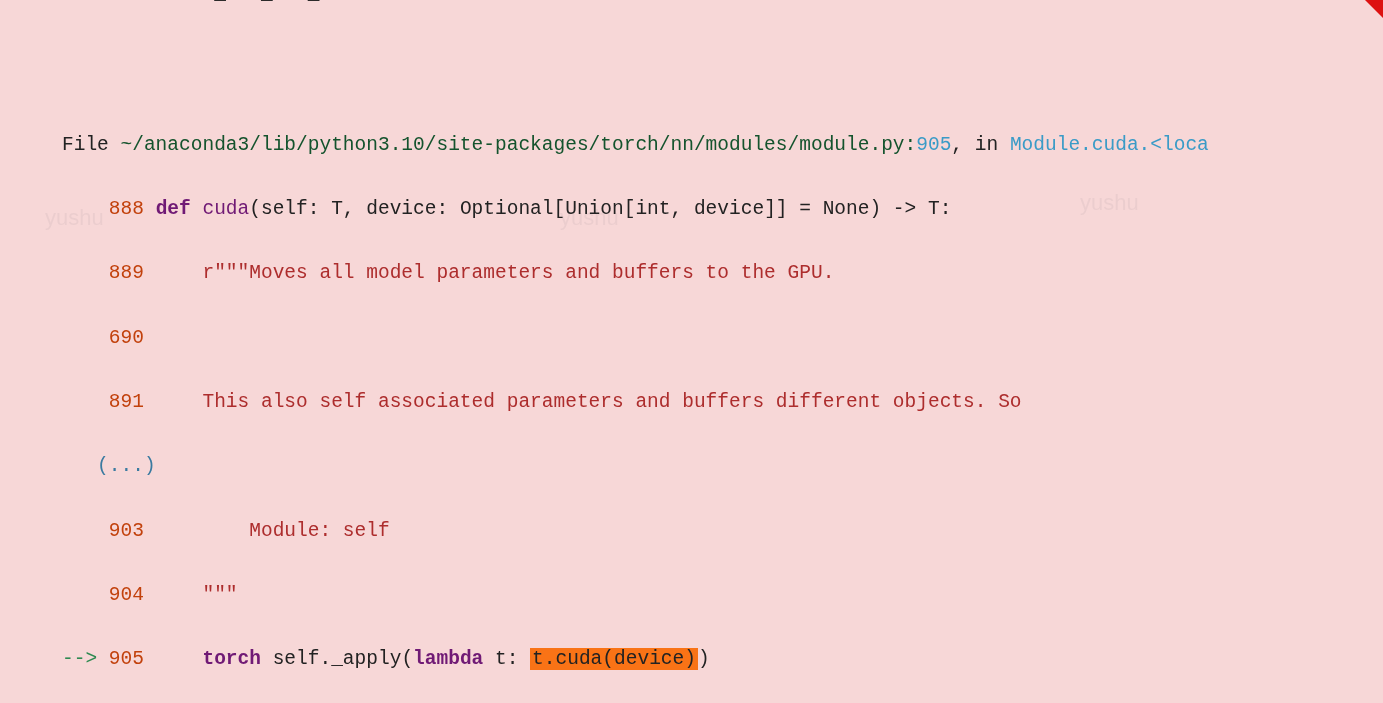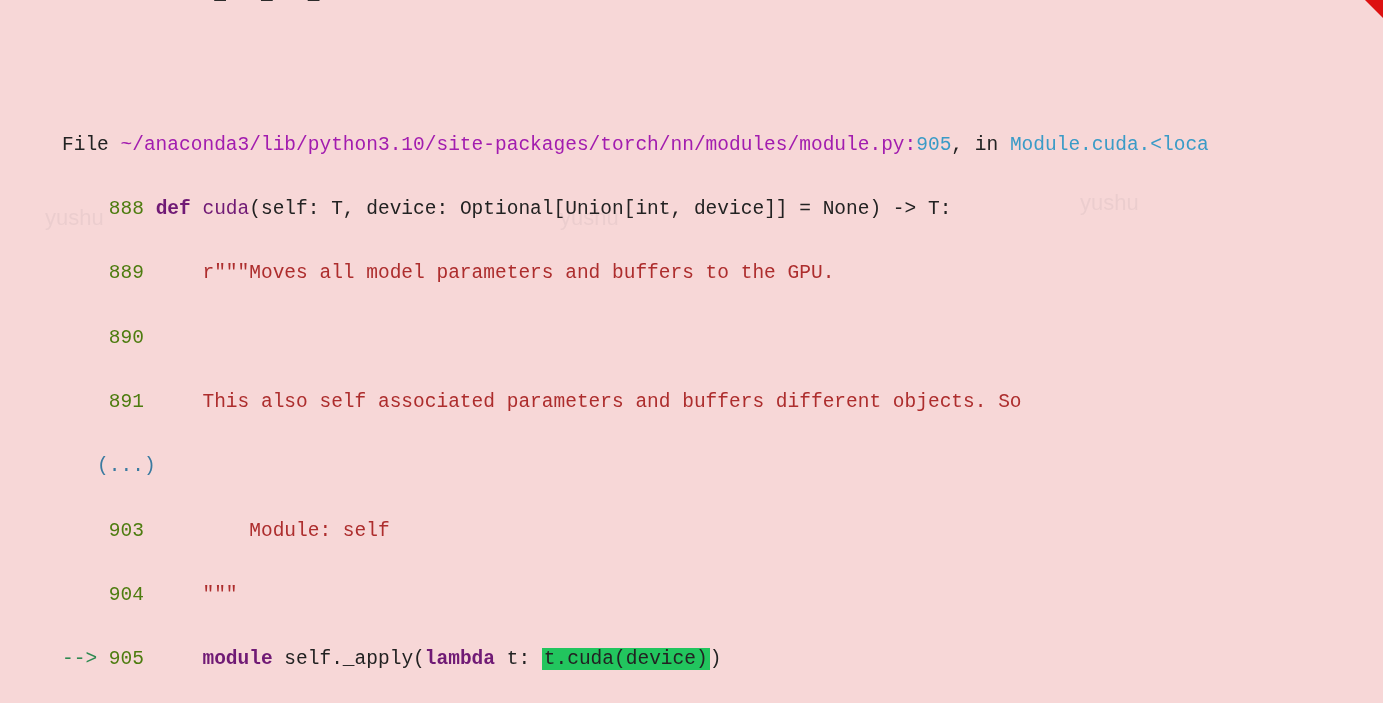--- a/index.html
+++ b/index.html
@@ -11,31 +11,31 @@
     line-height: 1.65;
     color: #222;
     overflow: hidden;
     width: 1383px;
     height: 703px;
   }
   .traceback {
     padding: 0 62px 0 62px;
     white-space: pre;
   }          
-  .ln-green { color: #4d7c0f; }    
+  .ln-green { color: #c2410c; }    
   .kw { color: #701a75; font-weight: bold; }   
   .kw2 { color: #2d8a50; font-weight: bold; }
   .fn { color: #701a75; }          
-  .file-path { color: #a21caf; font-family: Liberation Mono, monospace; }   
+  .file-path { color: #14532d; font-family: Liberation Mono, monospace; }   
   .file-lineno { color: #3a9bc7; }
   .file-fn { color: #3a9bc7; }     
   .arrow { color: #2d8a50; }
   .comment { color: #3a7aa0; }
   .hl {
-    background: #22c55e;
+    background: #f97316;
     padding: 0 2px;
   }
   .docstring { color: #ad2d2d; }
   .plain { color: #222; }
   .row { display: block; }
   .top-partial {
     position: absolute;
     top: -22px;
     left: 62px;
     color: #222;
@@ -69,26 +69,26 @@
 <span class="watermark wm1">yushu</span>
 <span class="watermark wm2">yushu</span>
 <span class="watermark wm3">yushu</span>
 
 <div class="traceback">
 <span class="row top-partial"><span class="ln-green">822</span> <span class="kw2">if</span> <span class="plain">should_use_set_data:</span></span>
 <span class="row"> </span>
 <span class="row"><span>File </span><span class="file-path"><span>~</span><span>/anaconda3/lib/python3.10/site-packages/torch/nn/modules/module.py:</span></span><span class="file-lineno">905</span><span>, in </span><span class="file-fn">Module.cuda.&lt;loca</span></span>
 <span class="row">    <span class="ln-green">888</span> <span class="kw">def </span><span class="fn">cuda</span><span class="plain">(self: T, device: Optional[Union[int, device]] = None) -&gt; T:</span></span>
 <span class="row">    <span class="ln-green">889</span> <span class="docstring">    r"""Moves all model parameters and buffers to the GPU.</span></span>
-<span class="row">    <span class="ln-green">890</span></span>
+<span class="row">    <span class="ln-green">690</span></span>
 <span class="row">    <span class="ln-green">891</span><span class="docstring">     This also self associated parameters and buffers different objects. So</span></span>
 <span class="row">   <span class="comment">(...)</span></span>
 <span class="row">    <span class="ln-green">903</span><span class="docstring">         Module: self</span></span>
 <span class="row">    <span class="ln-green">904</span><span class="docstring">     """</span></span>
-<span class="row"><span class="arrow">--&gt; </span><span class="ln-green">905</span>     <span class="kw">module</span><span class="plain"> self._apply(</span><span class="kw">lambda</span><span class="plain"> t: </span><span class="hl">t.cuda(device)</span><span class="plain">)</span></span>
+<span class="row"><span class="arrow">--&gt; </span><span class="ln-green">905</span>     <span class="kw">torch</span><span class="plain"> self._apply(</span><span class="kw">lambda</span><span class="plain"> t: </span><span class="hl">t.cuda(device)</span><span class="plain">)</span></span>
 
 
 
 
 
 
 
 
 
 

